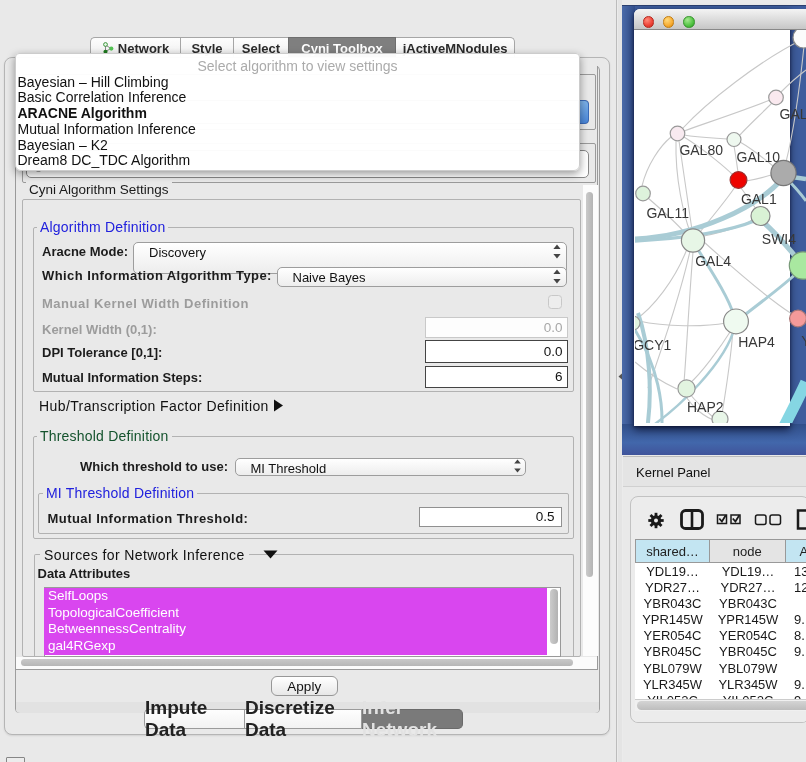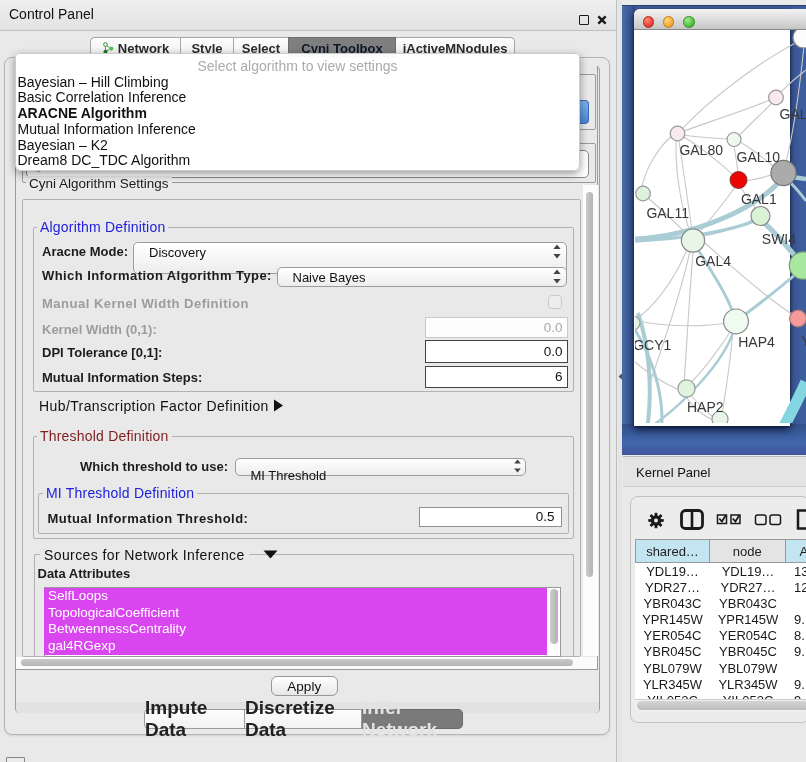--- a/index.html
+++ b/index.html
@@ -8,62 +8,55 @@
   .abs { position:absolute; }
   .b { font-weight:bold; }
   .lbl { position:absolute; font-size:13px; font-weight:bold; color:#1c1c1c; }
   .glbl { position:absolute; font-size:13px; font-weight:bold; color:#9c9c9c; }
 </style>
 </head>
 <body>
 
 <div class="abs" style="left:0; top:0; width:617px; height:762px; background:#e9e9e9; border-right:1px solid #bcbcbc;">
 
-  <div class="abs" style="left:0; top:0; width:100%; height:31px; background:linear-gradient(#efefef,#e2e2e2); border-bottom:1px solid #c2c2c2;">
-    <div class="abs" style="left:9px; top:6px; font-size:14px; color:#111;">Control Panel</div>
-    <div class="abs" style="left:579px; top:15px; width:9.5px; height:9.5px; border:1.6px solid #1a1a1a; border-radius:1px;"></div>
-    <svg class="abs" style="left:596px; top:14px;" width="12" height="12" viewBox="0 0 12 12">
-        <path d="M 1.5,3.2 L 3.2,1.5 L 6,4.3 L 8.8,1.5 L 10.5,3.2 L 7.7,6 L 10.5,8.8 L 8.8,10.5 L 6,7.7 L 3.2,10.5 L 1.5,8.8 L 4.3,6 Z" fill="#1a1a1a"></path>
-      </svg>
-  </div>
 
   <div class="abs" style="left:90px; top:37px; height:21px; display:flex; font-size:13px; font-weight:bold; color:#2a2a2a;">
     <div style="width:90px; display:flex; align-items:center; justify-content:center; background:linear-gradient(#fdfdfd,#eee); border:1px solid #a6a6a6; border-right:none; border-radius:5px 0 0 0; border-bottom:none;">
       <svg width="12" height="12" viewBox="0 0 12 12" style="margin-right:4px;">
         <line x1="3.5" y1="3" x2="9" y2="6.5" stroke="#888" stroke-width="1"></line>
         <line x1="3.5" y1="9.5" x2="9" y2="6.5" stroke="#888" stroke-width="1"></line>
         <line x1="3.5" y1="3" x2="3.5" y2="9.5" stroke="#888" stroke-width="1"></line>
         <circle cx="3.5" cy="2.5" r="1.9" fill="#e8f8e8" stroke="#2a8a2a" stroke-width="0.9"></circle>
         <circle cx="3.5" cy="9.8" r="2.1" fill="#1e7a1e"></circle>
         <circle cx="9.3" cy="6.6" r="2.1" fill="#55c455"></circle>
       </svg>Network</div>
     <div style="width:53px; display:flex; align-items:center; justify-content:center; background:linear-gradient(#fdfdfd,#eee); border:1px solid #a6a6a6; border-right:none; border-bottom:none;">Style</div>
     <div style="width:55px; display:flex; align-items:center; justify-content:center; background:linear-gradient(#fdfdfd,#eee); border:1px solid #a6a6a6; border-right:none; border-bottom:none;">Select</div>
-    <div style="width:108px; display:flex; align-items:center; justify-content:center; background:#7f7f7f; border:1px solid #6e6e6e; border-bottom:none; color:#0f172a;">Cyni Toolbox</div>
+    <div style="width:108px; display:flex; align-items:center; justify-content:center; background:#7f7f7f; border:1px solid #6e6e6e; border-bottom:none; color:#ffffff;">Cyni Toolbox</div>
     <div style="width:119px; display:flex; align-items:center; justify-content:center; background:linear-gradient(#fdfdfd,#eee); border:1px solid #a6a6a6; border-left:none; border-radius:0 5px 0 0; border-bottom:none;">jActiveMNodules</div>
   </div>
 
   <div class="abs" style="left:3.5px; top:57px; width:606.5px; height:678px; border:1px solid #b5b5b5; border-radius:8px; background:#e9e9e9; box-shadow:0 1px 2px rgba(0,0,0,0.10);"></div>
   <div class="abs" style="left:15px; top:66px; width:584.5px; height:647px; border:1px solid #9e9e9e; border-radius:4px;"></div>
 
   <div class="abs" style="left:15px; top:66px; width:583px; height:604px; border:1px solid #9a9a9a; border-top:none; background:#e9e9e9;"></div>
 
   <div class="abs" style="left:22px; top:74px; width:574px; height:56px; border:1px solid #9a9a9a; border-radius:2px;"></div>
   <div class="abs" style="left:30px; top:100px; width:559px; height:24px; background:#fff; border:1px solid #888; border-radius:4px;"></div>
   <div class="abs" style="left:578px; top:100px; width:11px; height:24px; background:linear-gradient(#7db2e8,#4a86d8); border:1px solid #3a6ab8; border-radius:0 4px 4px 0;"></div>
 
   <div class="abs" style="left:22px; top:143px; width:574px; height:40px; border:1px solid #9a9a9a; border-radius:2px;"></div>
   <div class="abs" style="left:26px; top:150px; width:563px; height:28px; background:#fff; border:1px solid #888; border-radius:5px; color:#999; font-size:13px; padding:6px 0 0 8px; overflow:hidden;">gal-filtered on default node</div>
 
   <div class="abs" style="left:583px; top:185px; width:14.5px; height:471px; background:#fcfcfc;"></div>
   <div class="abs" style="left:585.5px; top:192px; width:7.5px; height:385px; background:linear-gradient(90deg,#cacaca,#b4b4b4); border-radius:4px;"></div>
 </div>
 
 <div class="abs" style="left:22px; top:199px; width:559px; height:458px; border:1px solid #b2b2b2; border-radius:2px;"></div>
-<div class="abs" style="left:26px; top:176px; background:#e9e9e9; padding:0 3px; font-size:13.5px; color:#1a1a1a;">Cyni Algorithm Settings</div>
+<div class="abs" style="left:26px; top:182px; background:#e9e9e9; padding:0 3px; font-size:13.5px; color:#1a1a1a;">Cyni Algorithm Settings</div>
 
 <div class="abs" style="left:33px; top:227px; width:540.5px; height:165px; border:1px solid #b2b2b2; border-radius:2px;"></div>
 <div class="abs" style="left:37px; top:219px; background:#e9e9e9; padding:0 3px; font-size:14px; letter-spacing:0.2px; color:#2121dd;">Algorithm Definition</div>
 
 <div class="lbl" style="left:42px; top:244px;">Aracne Mode:</div>
 <div class="abs" style="left:133px; top:241.5px; width:433.5px; height:32px; background:linear-gradient(#ffffff,#ededed); border:1px solid #9d9d9d; border-radius:5px; font-size:13px; color:#111; padding:2px 0 0 15px;">Discovery</div>
 <svg class="abs" style="left:552px; top:244px;" width="10" height="15" viewBox="0 0 10 15">
     <path d="M 5,0.5 L 8.6,5 H 1.4 Z" fill="#444"></path>
     <path d="M 5,14.5 L 8.6,10 H 1.4 Z" fill="#444"></path>
   </svg>
@@ -86,24 +79,24 @@
 
 <div class="lbl" style="left:42px; top:370px;">Mutual Information Steps:</div>
 <div class="abs" style="left:424.5px; top:365.5px; width:143px; height:22.5px; background:#fff; border:1.8px solid #444; font-size:13.5px; color:#111; text-align:right; padding:2px 4px 0 0;">6</div>
 
 <div class="abs" style="left:39px; top:398px; font-size:14px; letter-spacing:0.4px; color:#111;">Hub/Transcription Factor Definition</div>
 <svg class="abs" style="left:273px; top:399px;" width="11" height="13" viewBox="0 0 11 13">
     <path d="M 1,0.5 L 10,6.5 L 1,12.5 Z" fill="#111"></path>
   </svg>
 
 <div class="abs" style="left:33px; top:436px; width:540.5px; height:102.5px; border:1px solid #b2b2b2; border-radius:2px;"></div>
-<div class="abs" style="left:37px; top:428px; background:#e9e9e9; padding:0 3px; font-size:14px; letter-spacing:0.2px; color:#7f1d1d;">Threshold Definition</div>
+<div class="abs" style="left:37px; top:428px; background:#e9e9e9; padding:0 3px; font-size:14px; letter-spacing:0.2px; color:#14532d;">Threshold Definition</div>
 
 <div class="lbl" style="left:80px; top:458.5px;">Which threshold to use:</div>
-<div class="abs" style="left:234.5px; top:457.5px; width:291.5px; height:18.5px; background:linear-gradient(#ffffff,#ededed); border:1px solid #9d9d9d; border-radius:5px; font-size:13px; color:#111; padding:9px 0 0 15px;">MI Threshold</div>
+<div class="abs" style="left:234.5px; top:457.5px; width:291.5px; height:18.5px; background:linear-gradient(#ffffff,#ededed); border:1px solid #9d9d9d; border-radius:5px; font-size:13px; color:#111; padding:2px 0 0 15px;">MI Threshold</div>
 <svg class="abs" style="left:513px; top:459px;" width="9" height="14" viewBox="0 0 9 14">
     <path d="M 4.5,0.5 L 7.8,4.5 H 1.2 Z" fill="#444"></path>
     <path d="M 4.5,13.5 L 7.8,9.5 H 1.2 Z" fill="#444"></path>
   </svg>
 
 <div class="abs" style="left:38px; top:493px; width:530.5px; height:41px; border:1px solid #b2b2b2; border-radius:2px;"></div>
 <div class="abs" style="left:43px; top:485px; background:#e9e9e9; padding:0 3px; font-size:14px; letter-spacing:0.2px; color:#2121dd;">MI Threshold Definition</div>
 
 <div class="lbl" style="left:47.5px; top:510.5px; letter-spacing:0.45px;">Mutual Information Threshold:</div>
 <div class="abs" style="left:418.5px; top:507px; width:143px; height:19.5px; background:#fff; border:1px solid #909090; font-size:13.5px; color:#111; text-align:right; padding:1px 6px 12px 0;">0.5</div>

